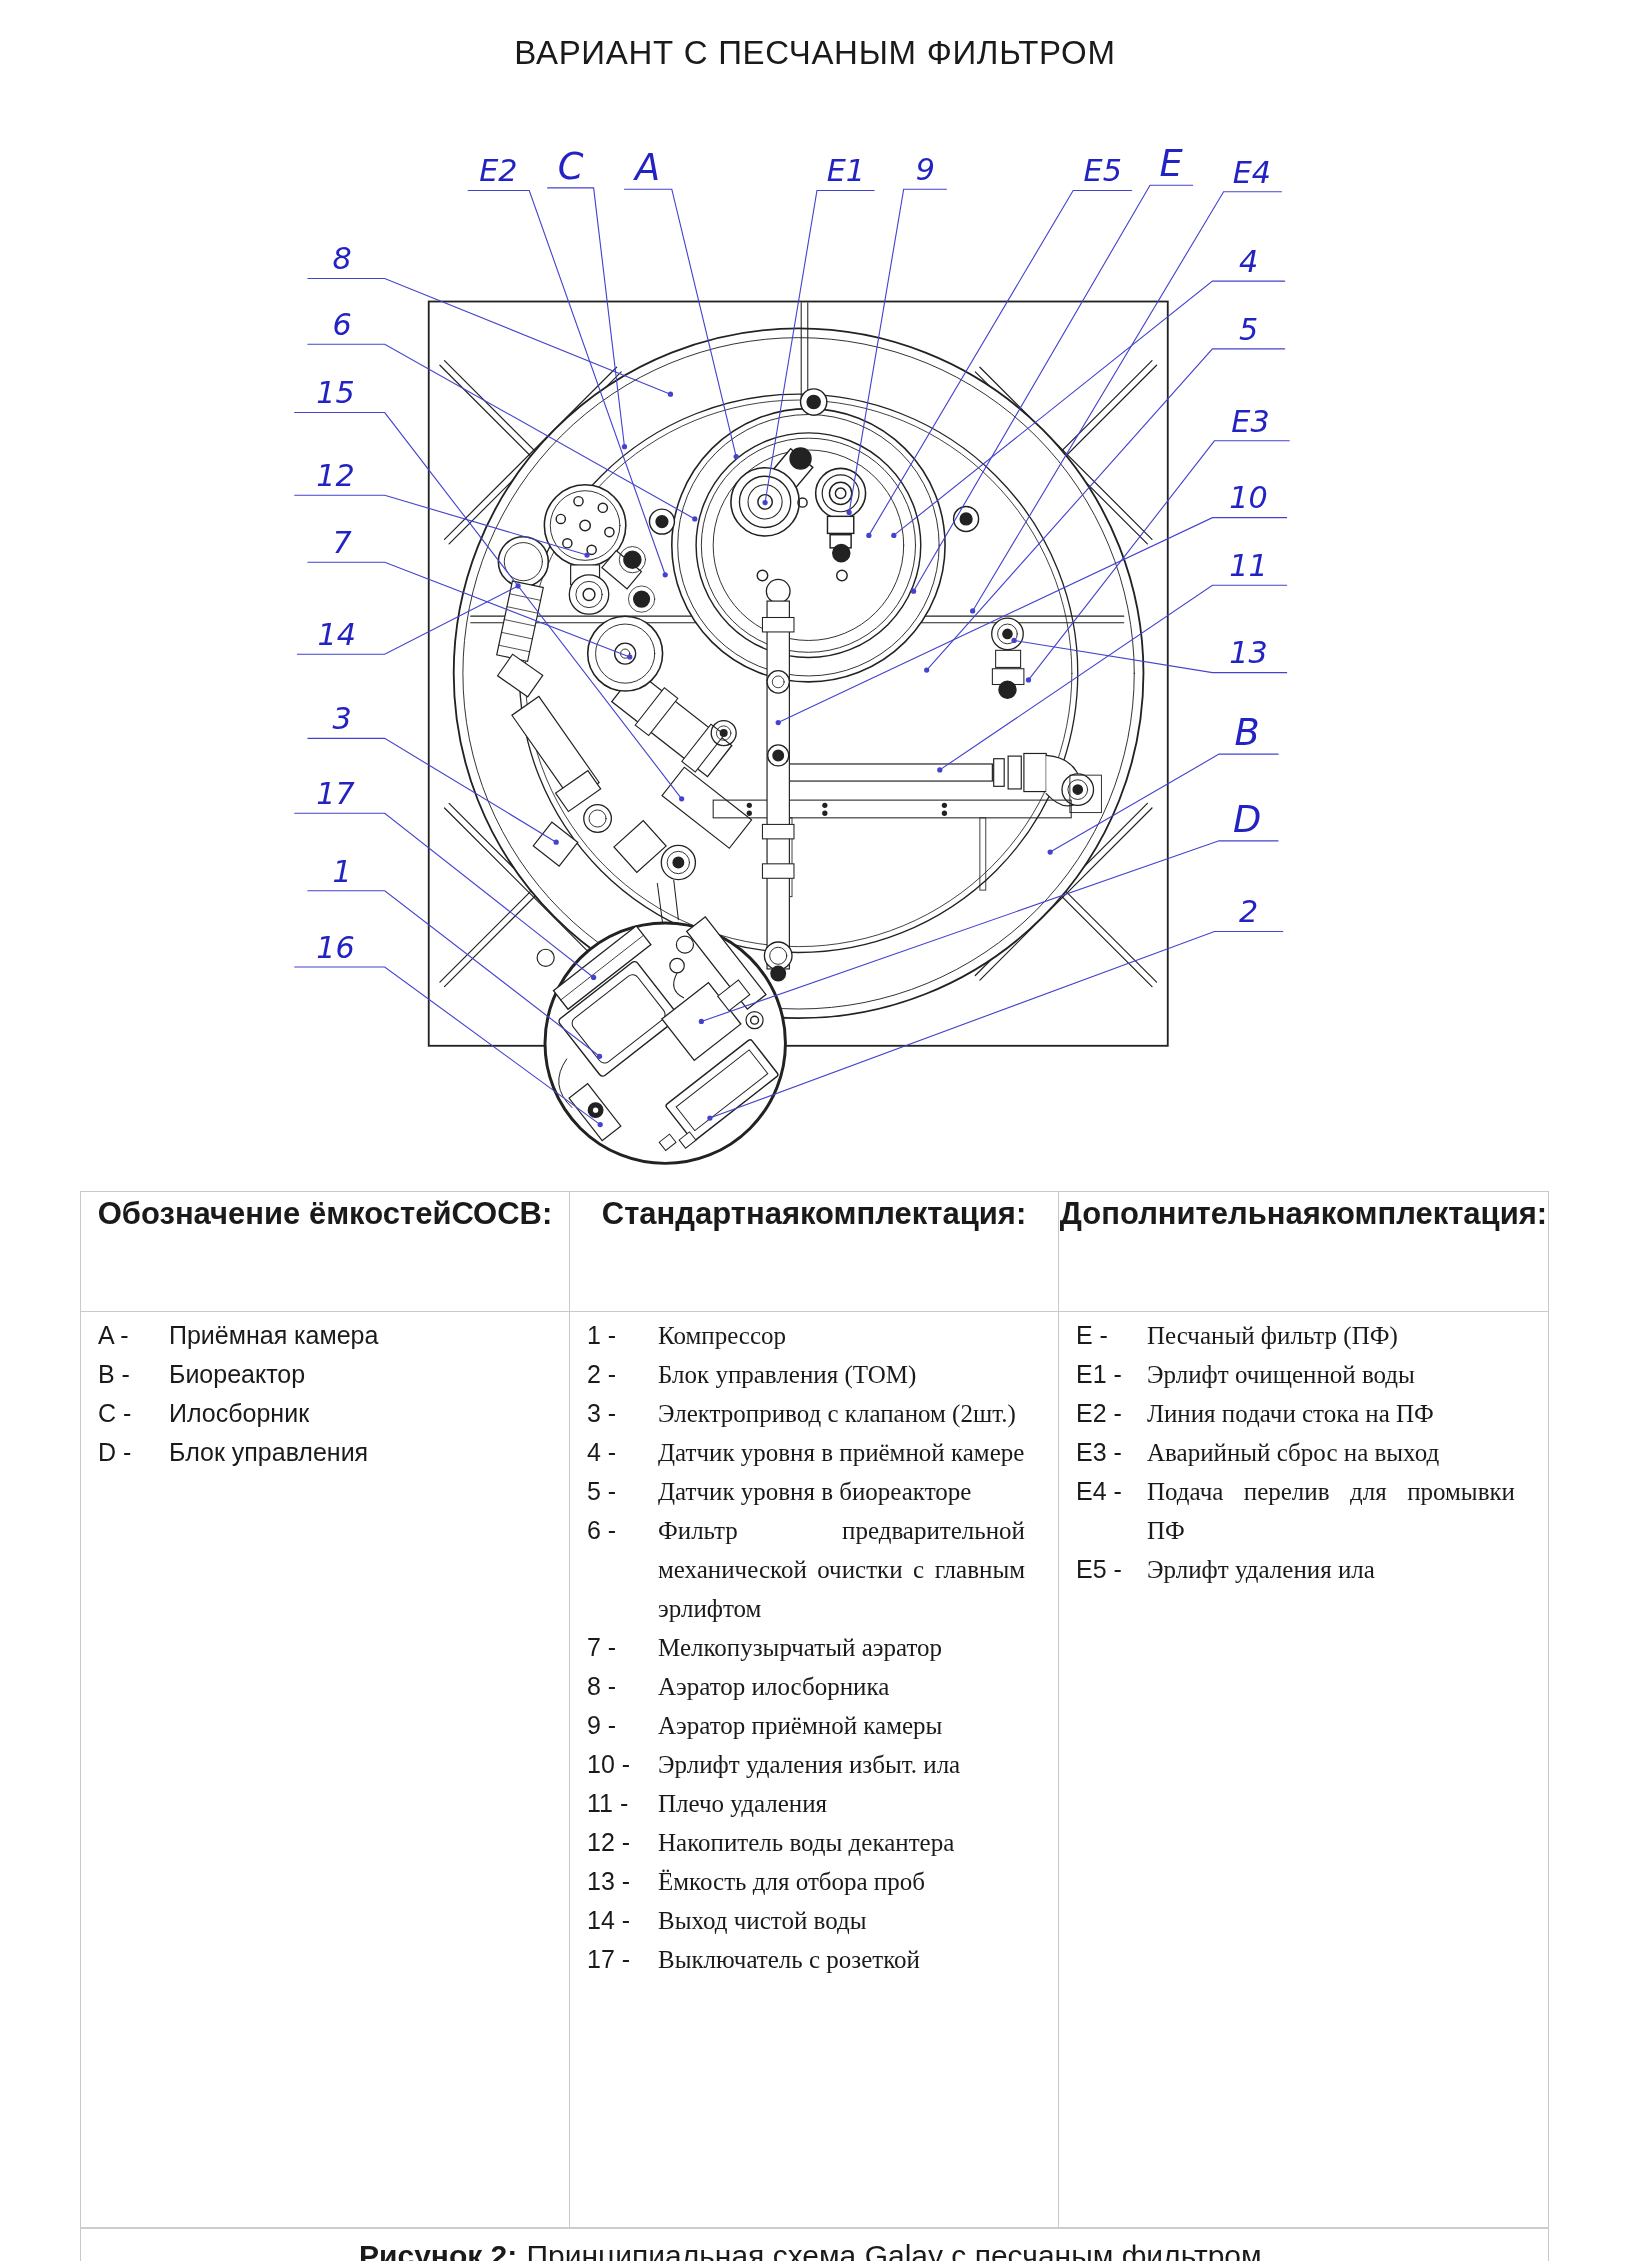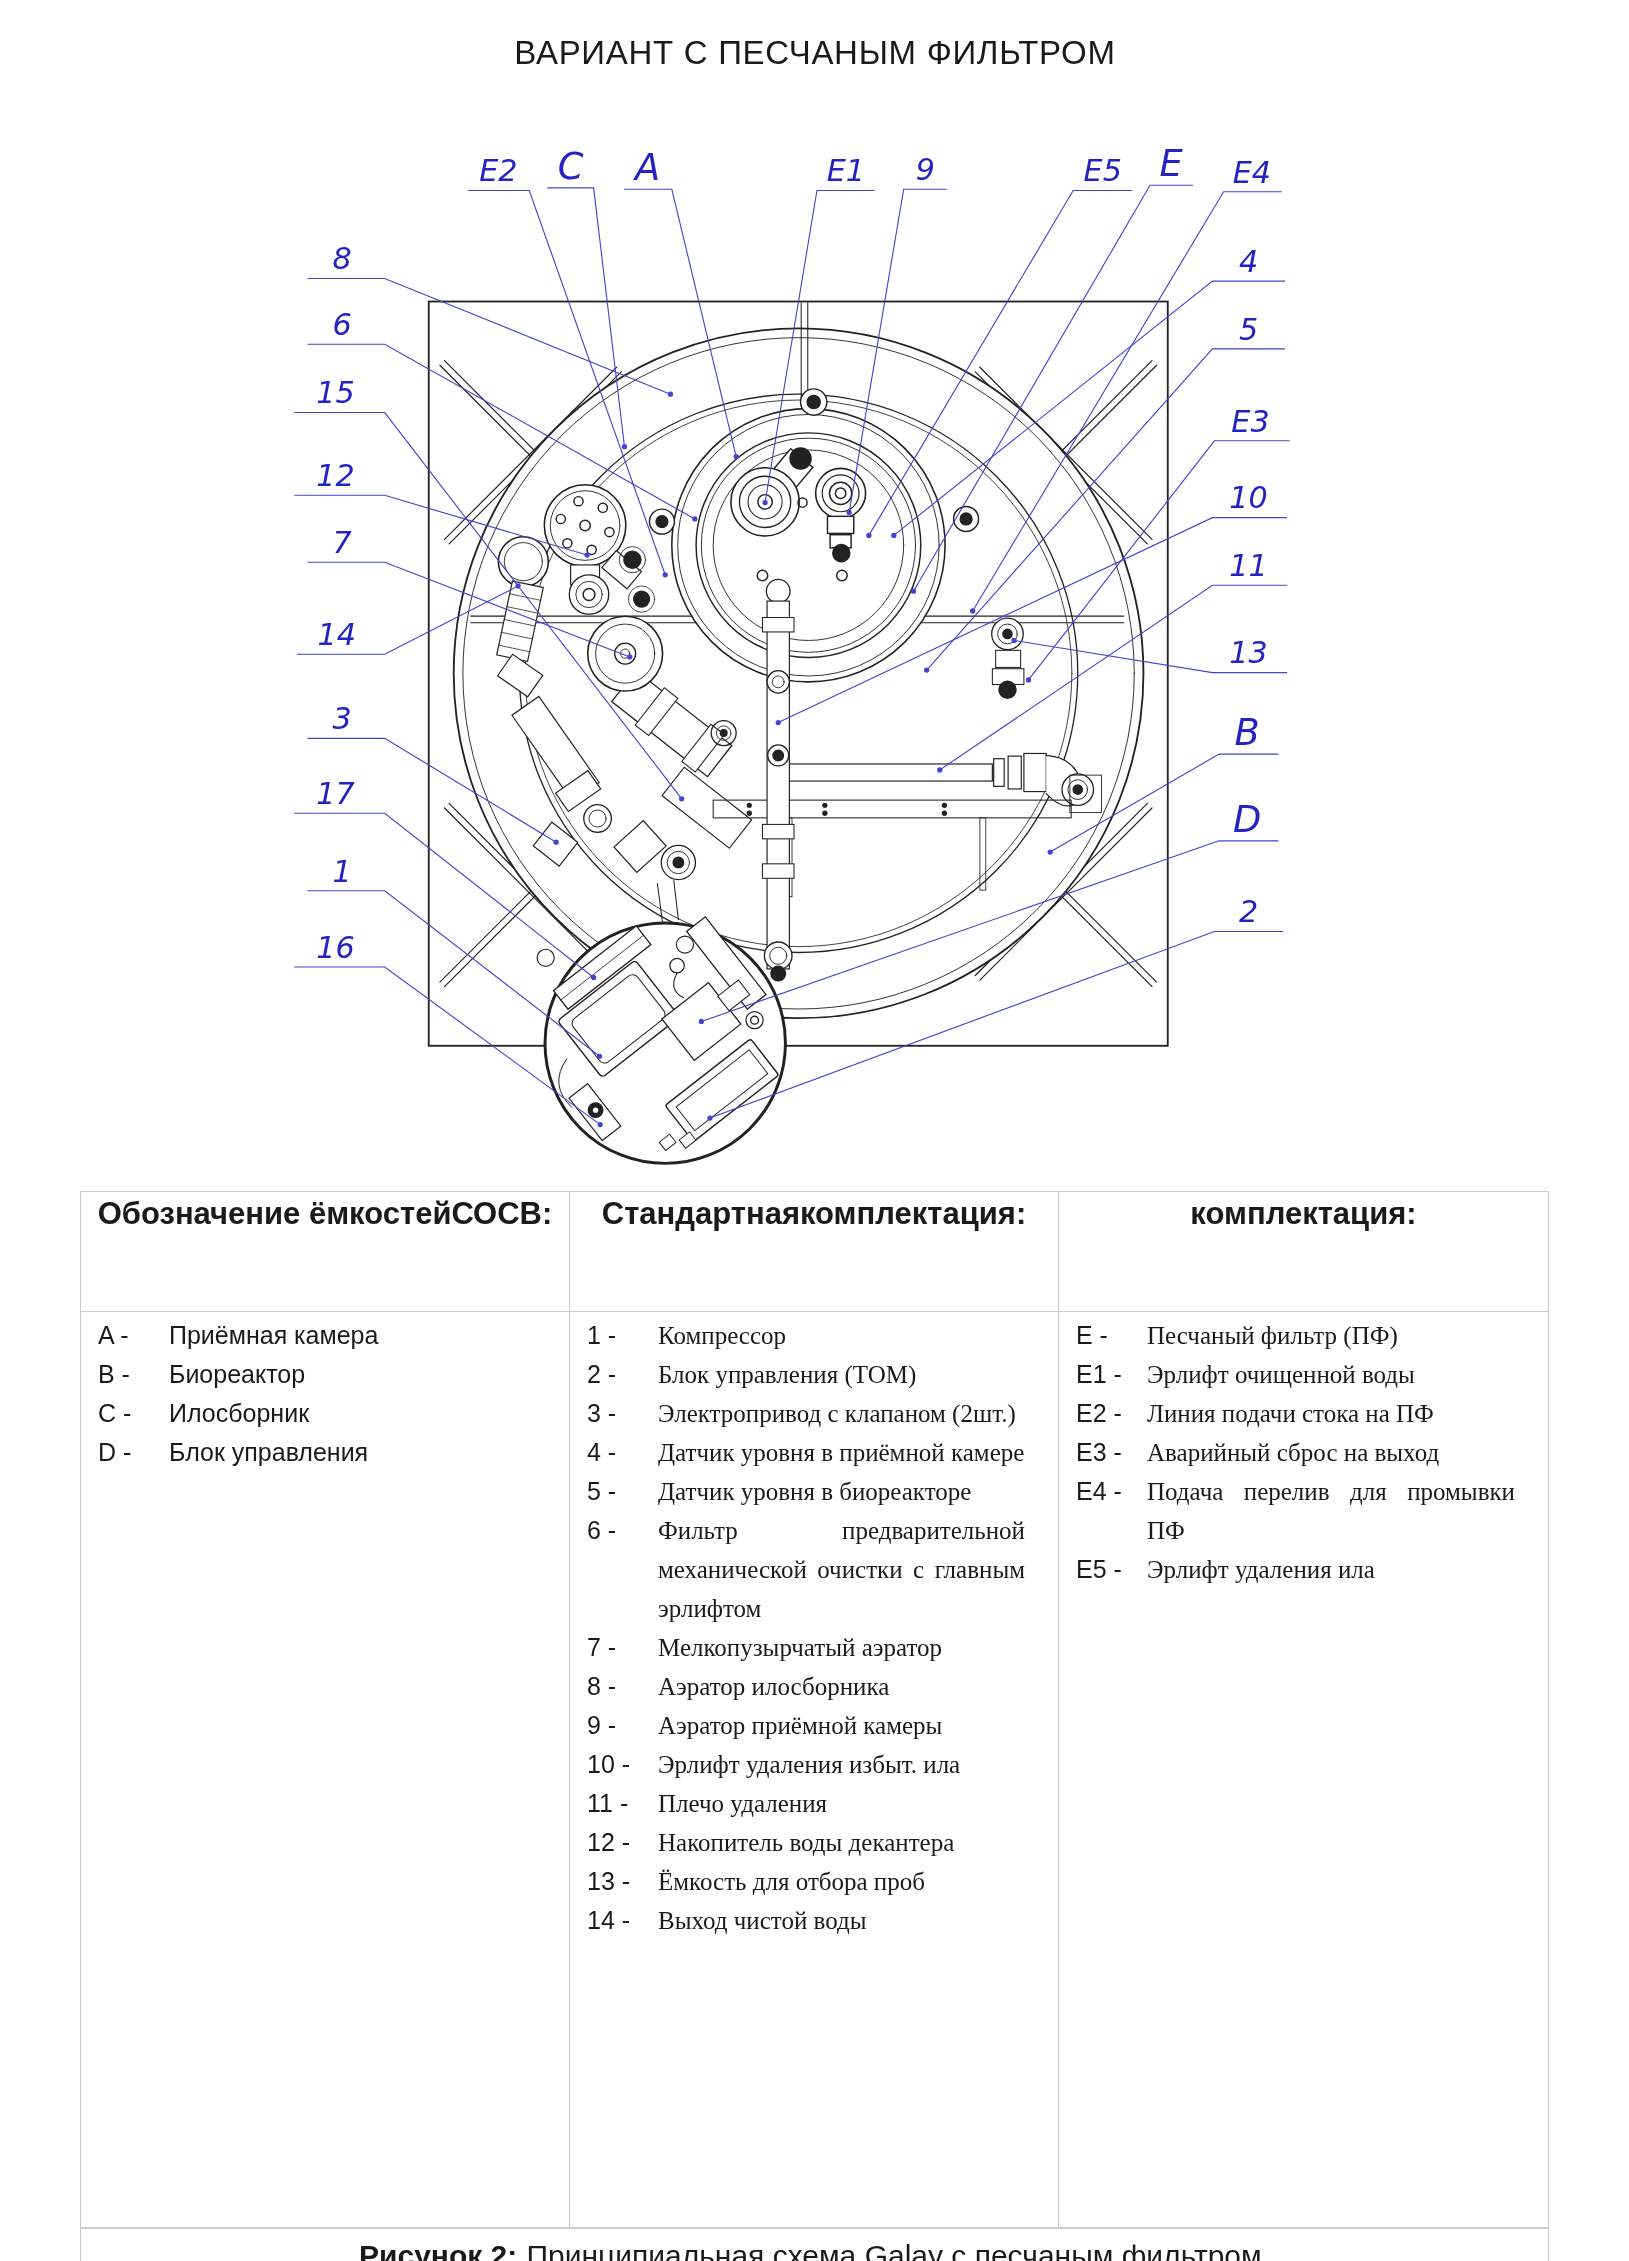--- a/index.html
+++ b/index.html
@@ -377,20 +377,21 @@
 <div class="tbl">
   <div class="hc c-r">
     <div>Обозначение ёмкостей</div>
     <div>СОСВ:</div>
   </div>
   <div class="hc c-r">
     <div>Стандартная</div>
     <div>комплектация:</div>
   </div>
   <div class="hc">
+    <div>Дополнительная</div>
     <div>комплектация:</div>
   </div>
 
   <div class="bc col1 c-r">
 
       <div class="item">
         <span class="num">A -</span>
         <span class="txt">Приёмная камера</span>
       </div>
 
@@ -476,20 +477,24 @@
         <span class="txt">Ёмкость для отбора проб</span>
       </div>
 
       <div class="item">
         <span class="num">14 -</span>
         <span class="txt">Выход чистой воды</span>
       </div>
 
 
 
+      <div class="item">
+        <span class="num">17 -</span>
+        <span class="txt">Выключатель с розеткой</span>
+      </div>
     </div>
   <div class="bc col3">
 
       <div class="item">
         <span class="num">E -</span>
         <span class="txt">Песчаный фильтр (ПФ)</span>
       </div>
 
       <div class="item">
         <span class="num">E1 -</span>

